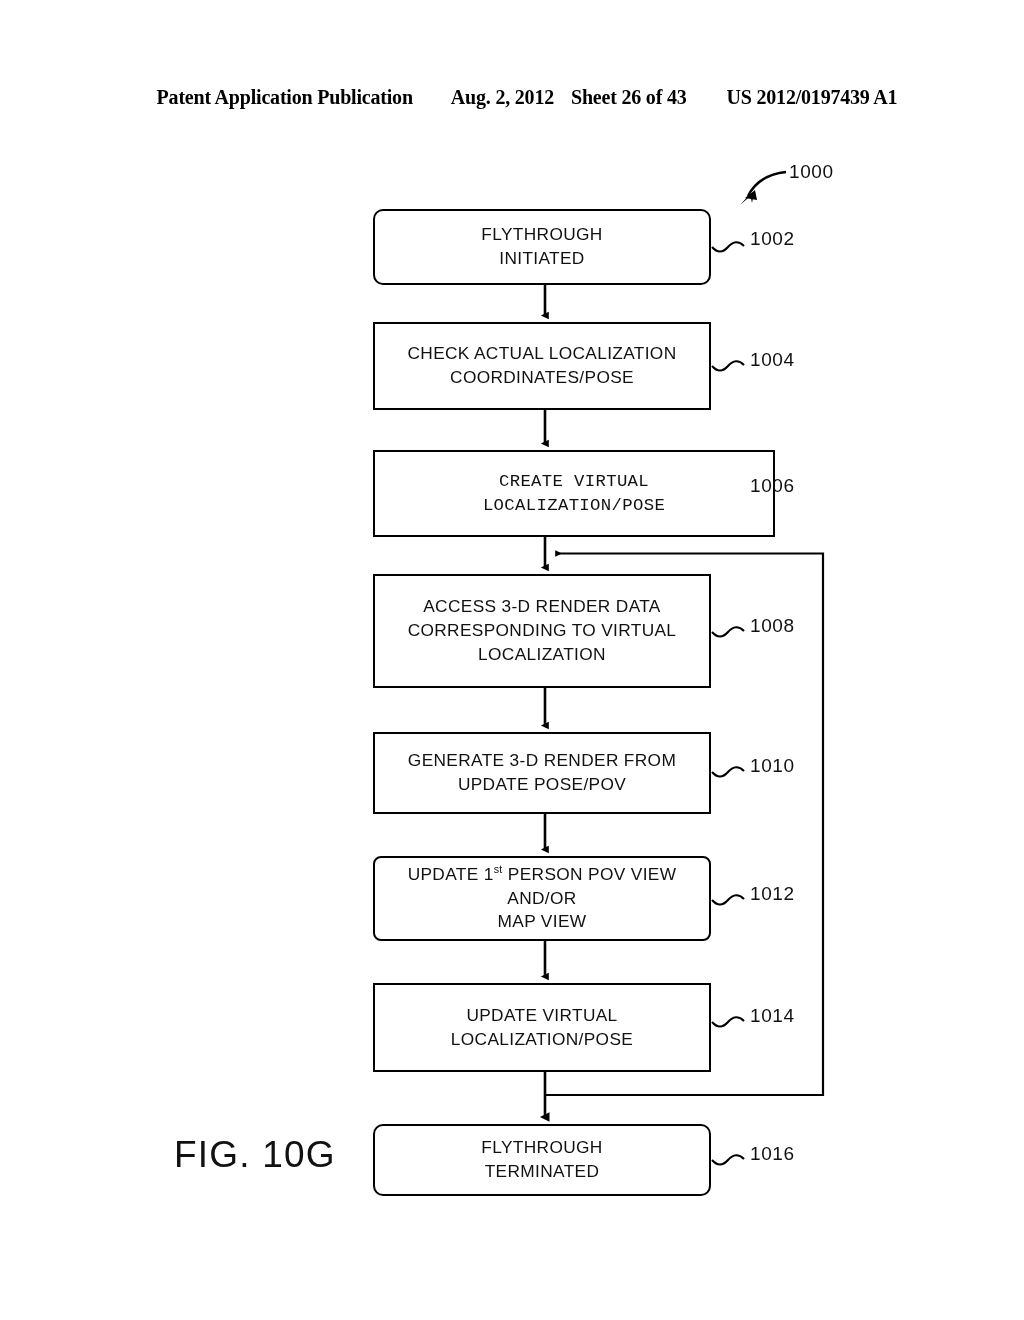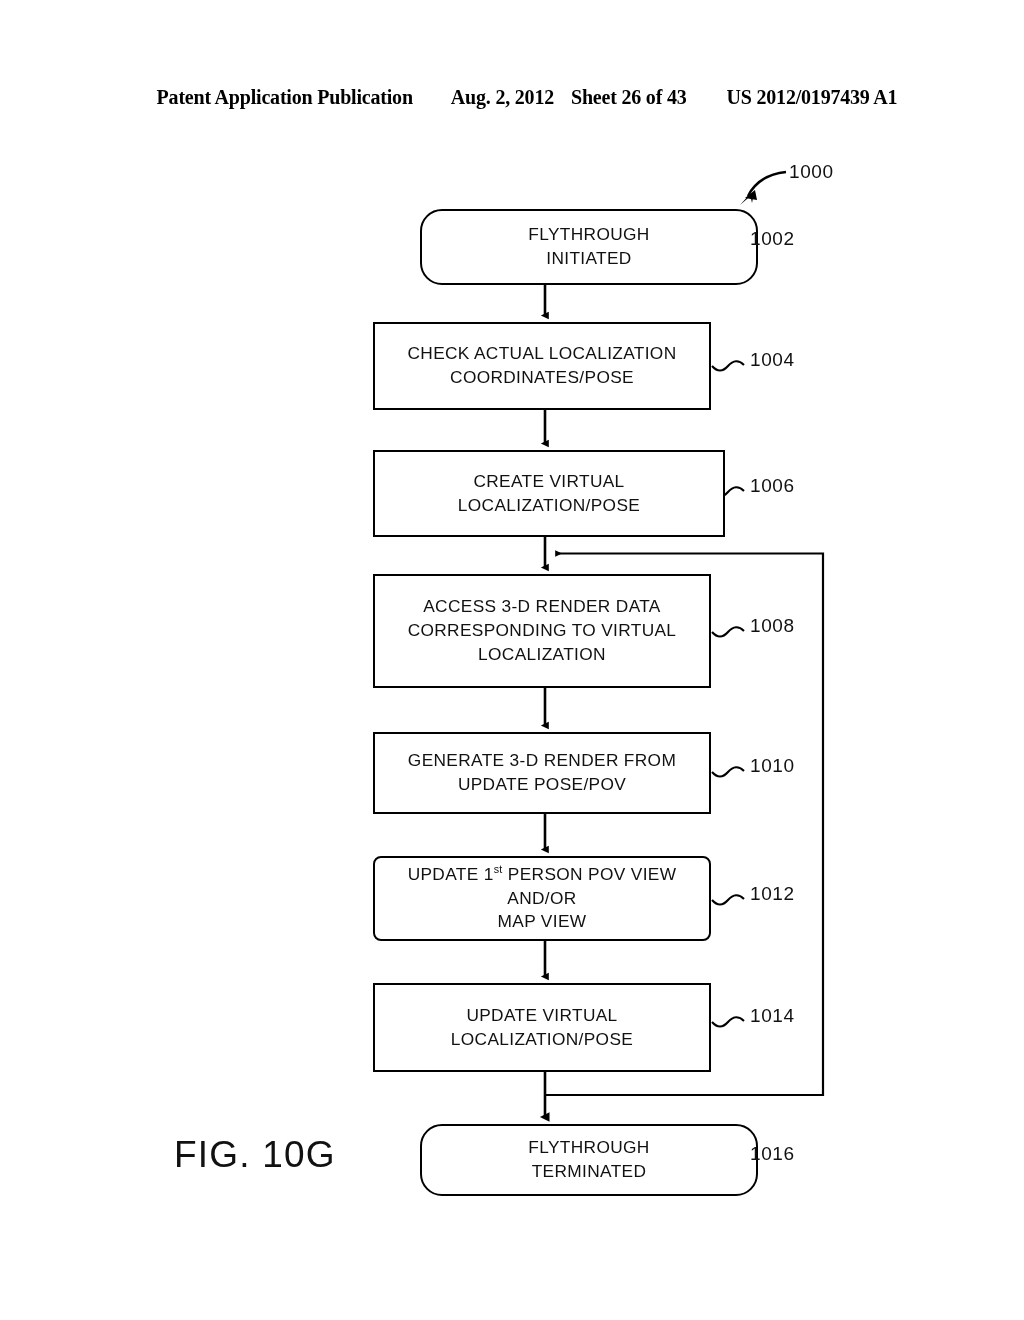--- a/index.html
+++ b/index.html
@@ -62,22 +62,21 @@
     justify-content: center;
     text-align: center;
     font-family: "Liberation Sans", sans-serif;
     font-size: 17.3px;
     letter-spacing: 0.35px;
     line-height: 1.38;
     color: #111;
   }
   .flow-box.terminal {
     border-width: 2.2px;
-    border-radius: 22px;
-    margin-left: 47px;
+    border-radius: 10px;
   }
   .flow-box .box-text { display: block; padding: 0 8px; }
   .flow-box .box-text sup {
     font-size: 0.62em;
     vertical-align: super;
     line-height: 0;
   }
 
   
   .ref-num {
@@ -163,21 +162,21 @@
     </span>
   </div>
 
   <div class="flow-box" style="left:373px; top:322px; width:338px; height:88px;">
     <span class="box-text">
       <span>CHECK ACTUAL LOCALIZATION</span><br>
       <span>COORDINATES/POSE</span>
     </span>
   </div>
 
-  <div class="flow-box" style="left:373px; top:450px; width:352px; height:87px;">
+  <div class="flow-box" style="left:373px; top:450px; width:402px; height:87px;font-family:Liberation Mono, monospace;">
     <span class="box-text">
       <span>CREATE VIRTUAL</span><br>
       <span>LOCALIZATION/POSE</span>
     </span>
   </div>
 
   <div class="flow-box" style="left:373px; top:574px; width:338px; height:114px;">
     <span class="box-text">
       <span>ACCESS 3-D RENDER DATA</span><br>
       <span>CORRESPONDING TO VIRTUAL</span><br>

